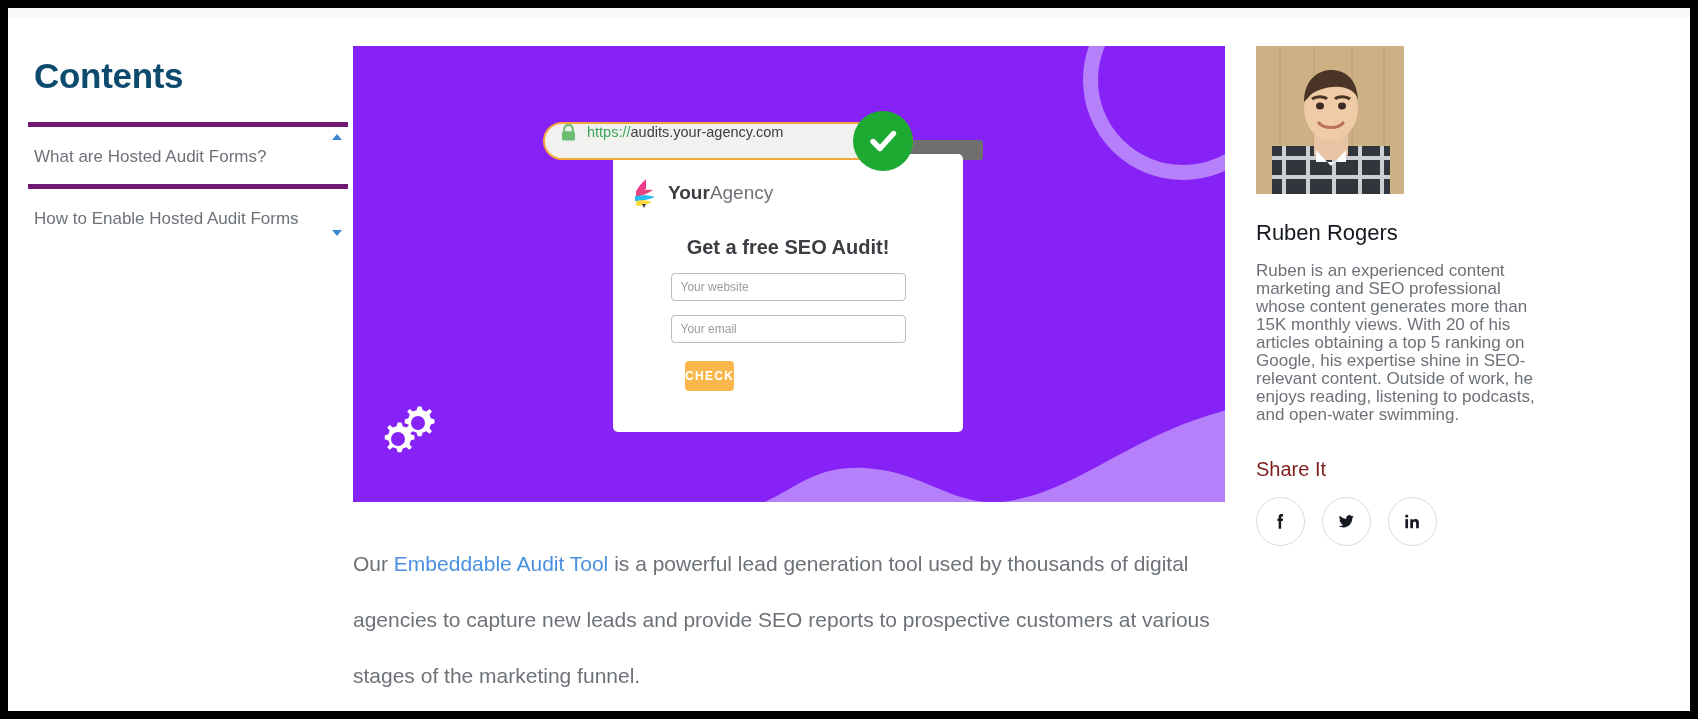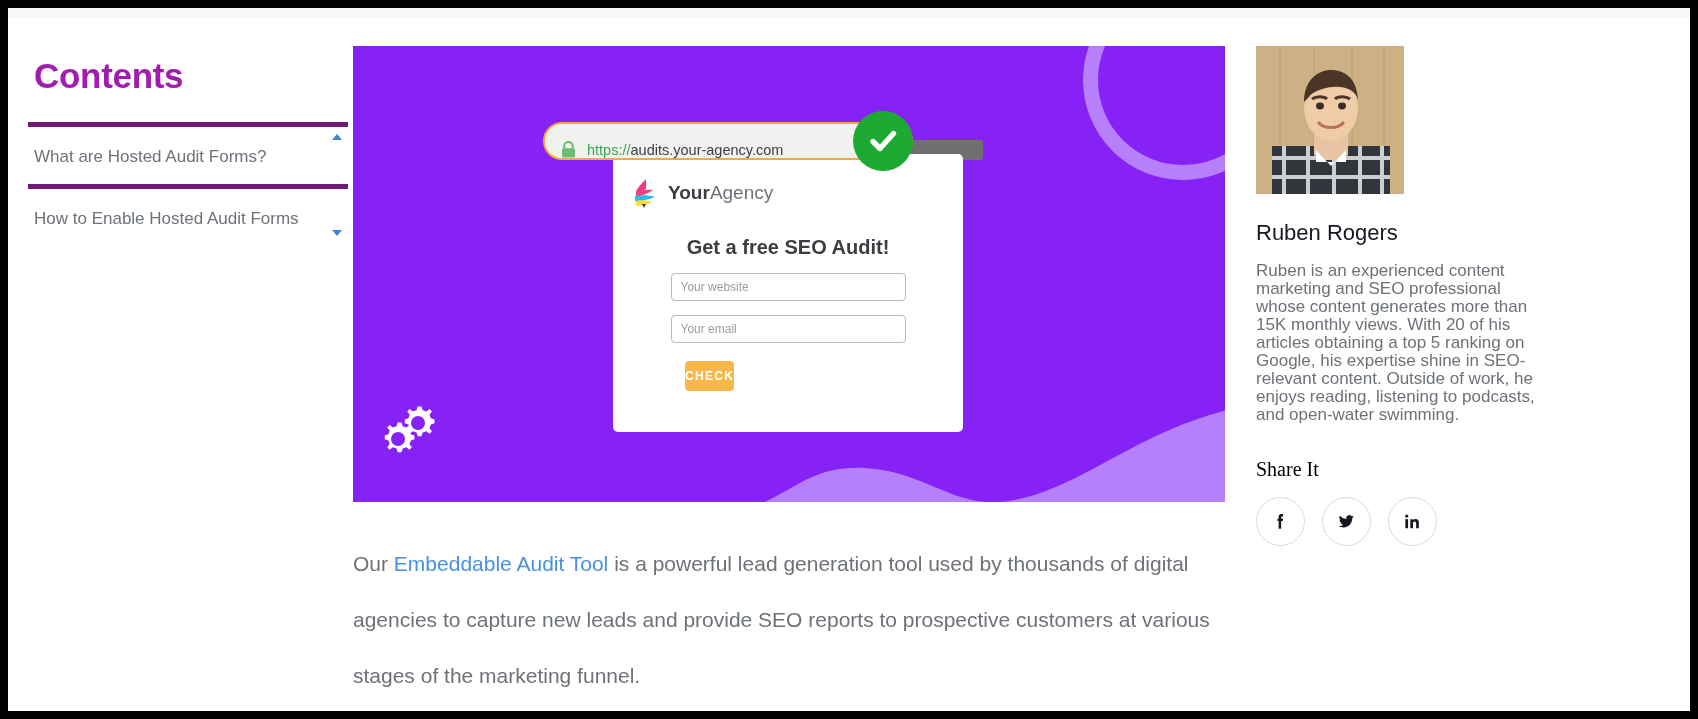--- a/index.html
+++ b/index.html
@@ -26,21 +26,21 @@
 
   
   .contents {
     position: absolute;
     left: 20px; top: 48px;
     width: 320px;
   }
   .contents-title {
     font-size: 35px;
     font-weight: bold;
-    color: #a21caf;
+    color: #0c4a6e;
     letter-spacing: -0.3px;
     margin: 0 0 26px 6px;
   }
   .toc-list { position: relative; }
   .toc-item {
     border-top: 5px solid #701a75;
     padding: 16px 30px 14px 6px;
     font-size: 17px;
     line-height: 27px;
     color: #6d7278;
@@ -91,21 +91,21 @@
 
   
   .urlbar {
     position: absolute;
     left: 190px; top: 76px;
     width: 370px; height: 38px;
     background: #f1f1ef;
     border: 2px solid #f5a93c;
     border-radius: 19px;
     display: flex;
-    align-items: flex-end;
+    align-items: flex-start;
     padding: 0 16px;
     box-sizing: border-box;
     z-index: 4;
   }
   .lock-icon { width: 15px; height: 17px; margin-right: 11px; flex: 0 0 auto; }
   .urltext { font-size: 14.5px; color: #3d4043; white-space: nowrap; }
   .urltext .scheme { color: #3aa757; }
 
   .checkmark {
     position: absolute;
@@ -209,22 +209,21 @@
   .author-bio {
     margin-top: 16px;
     font-size: 17px;
     line-height: 18px;
     color: #6d7278;
     width: 288px;
   }
   .share-title {
     margin-top: 34px;
     font-size: 20px;
-    color: #000000;
-    font-family: Liberation Serif, serif;
+    color: #7f1d1d;
   }
   .social-row {
     margin-top: 16px;
     display: flex;
     gap: 17px;
   }
   .social {
     width: 49px; height: 49px;
     border-radius: 50%;
     border: 1px solid #d8dadd;

